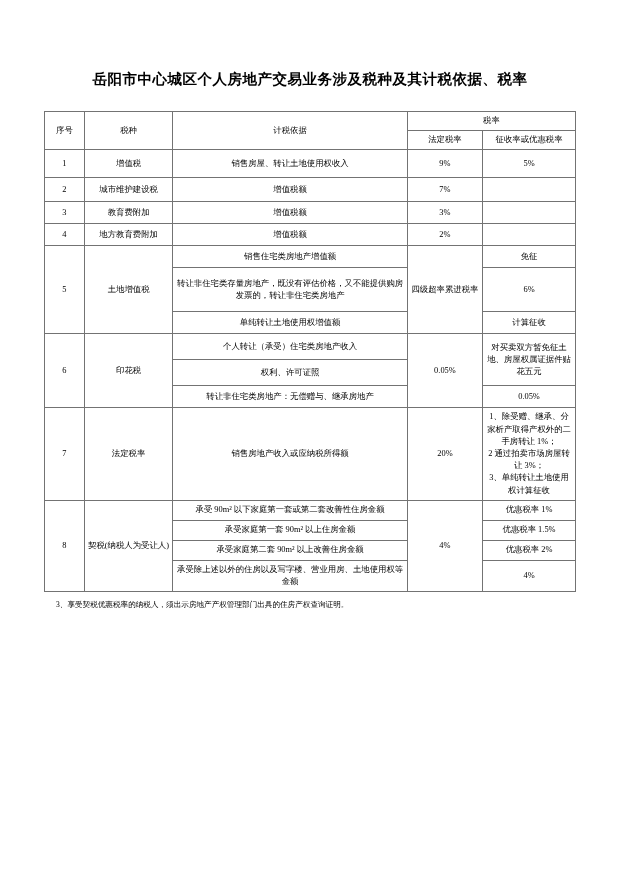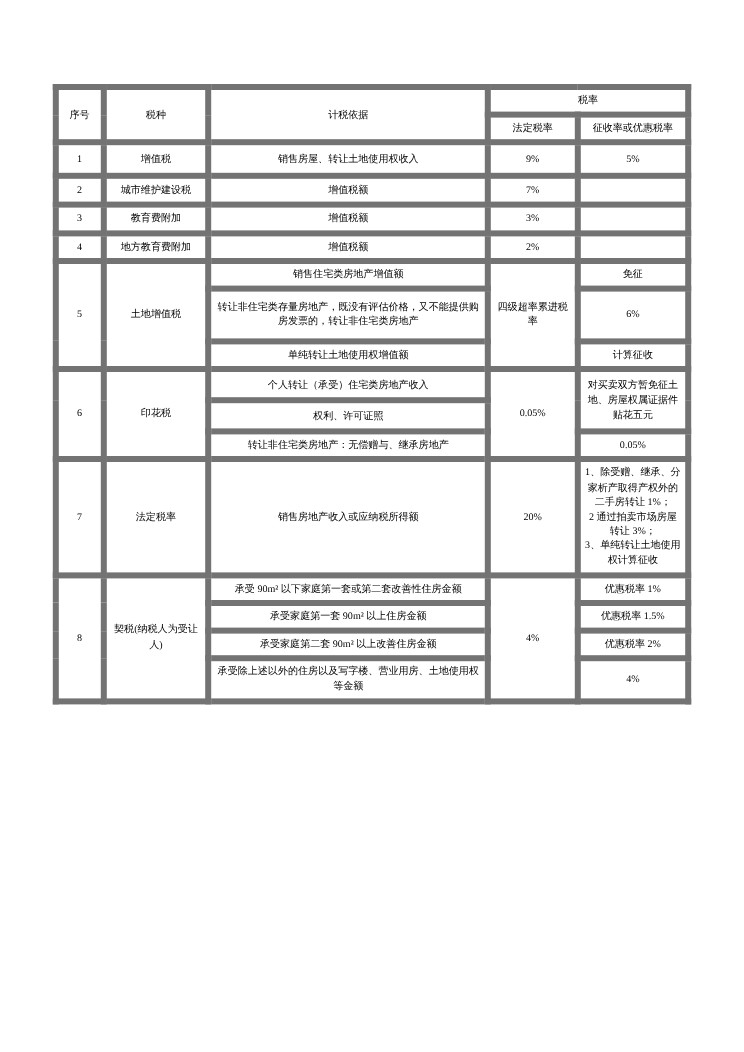--- a/index.html
+++ b/index.html
@@ -29,21 +29,21 @@
     letter-spacing: 0.5px;
     margin: 0 0 22px 0;
     font-family: "Liberation Sans", sans-serif;
   }
   table.main {
     border-collapse: collapse;
     width: 100%;
     table-layout: fixed;
   }
   table.main td, table.main th {
-    border: 5px solid #737373;
+    border: 1px solid #737373;
     font-size: 8.4px;
     line-height: 1.45;
     padding: 3px 3px;
     text-align: center;
     vertical-align: middle;
     font-family: "Liberation Serif", "DejaVu Serif", serif;
     word-wrap: break-word;
   }
   table.main th {
     font-weight: normal;
@@ -72,20 +72,21 @@
     text-indent: 0;
   }
   .notes p.first { padding-left: 12px; }
   .notes p.cont { padding-left: 12px; }
 </style>
 </head>
 <body>
 
 <div class="page">
 
+  <h1 class="doc-title">岳阳市中心城区个人房地产交易业务涉及税种及其计税依据、税率</h1>
 
   <table class="main">
     <colgroup>
       <col class="h-seq">
         <col class="h-tax">
         <col class="h-basis">
         <col class="h-rate1">
         <col class="h-rate2">
     </colgroup>
     <thead>
@@ -192,15 +193,16 @@
       </tr>
       <tr style="height:30px">
         <td class="left">承受除上述以外的住房以及写字楼、营业用房、土地使用权等金额</td>
         <td>4%</td>
       </tr>
 
     </tbody>
   </table>
 
   <div class="notes">
+    <p class="cont">3、享受契税优惠税率的纳税人，须出示房地产产权管理部门出具的住房产权查询证明。</p>
   </div>
 
 </div>
 
 </body></html>

